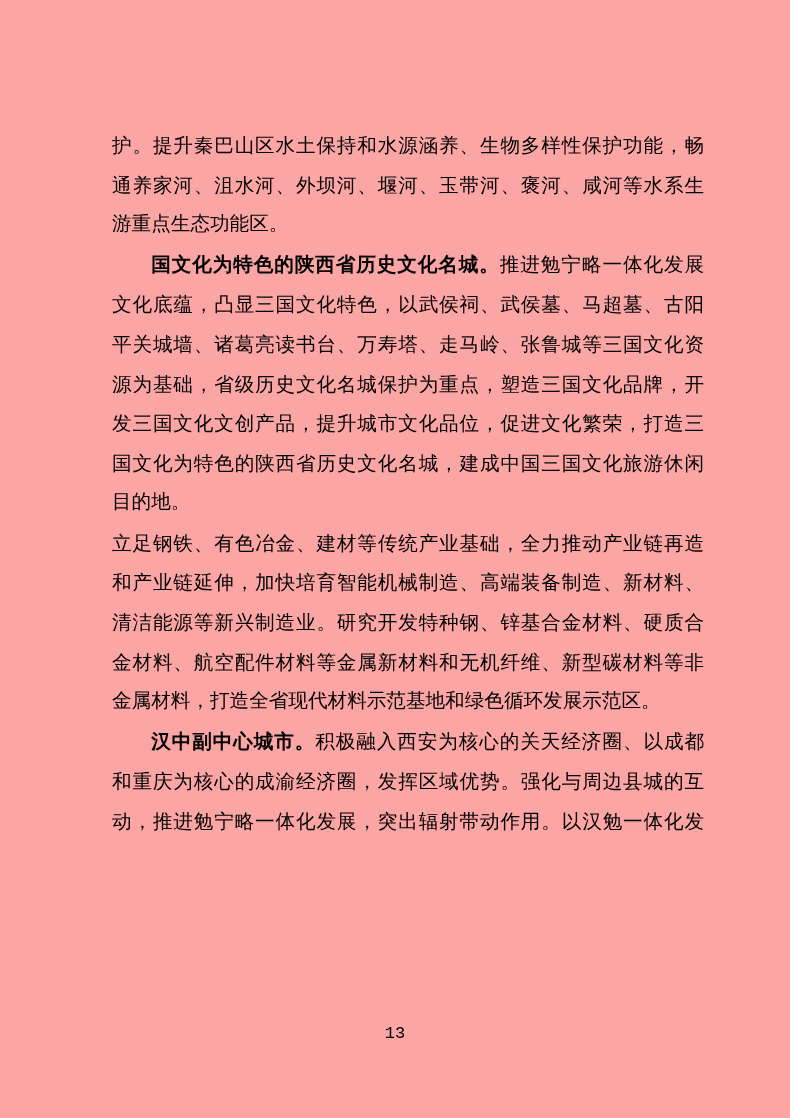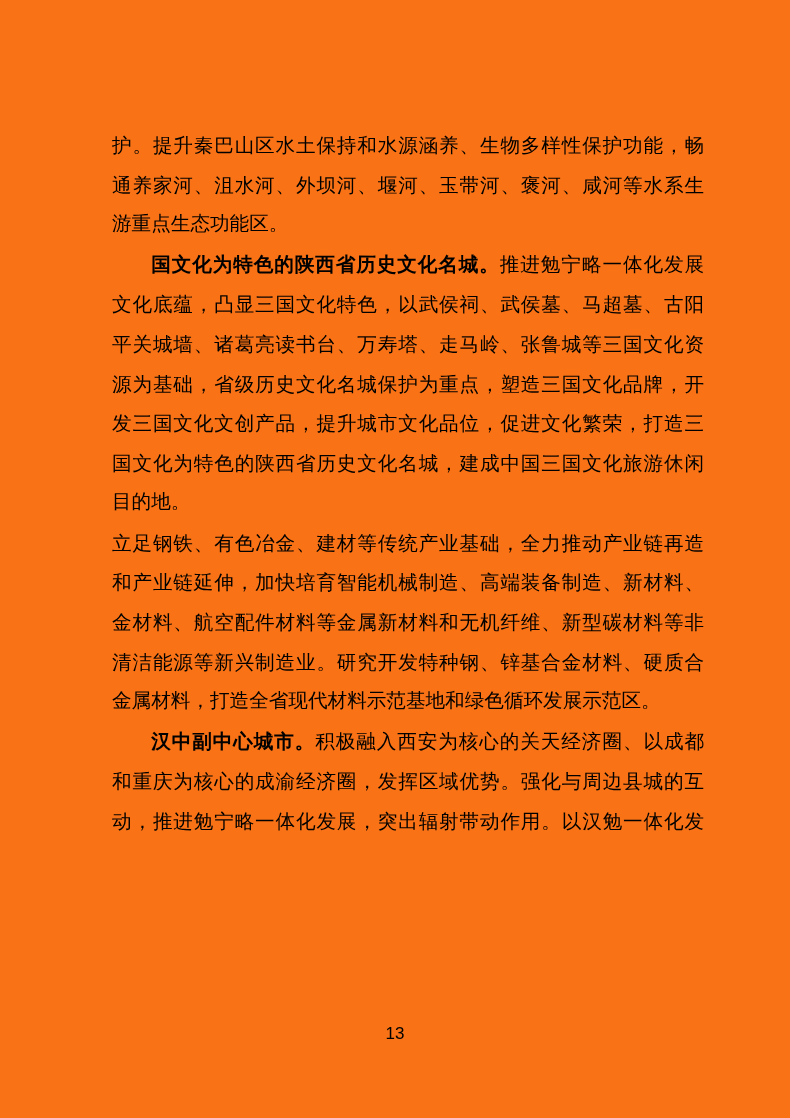--- a/index.html
+++ b/index.html
@@ -1,21 +1,21 @@
 <!DOCTYPE html>
 <html><head>
 <meta charset="utf-8">
 <style>
   * { margin: 0; padding: 0; box-sizing: border-box; }
   html, body { background: #ffffff; }
   .doc-page {
     position: relative;
     width: 790px;
     height: 1118px;
-    background: #f97316;
+    background: #fca5a5;
     overflow: hidden;
     color: #000000;
     font-family: "Liberation Serif", "DejaVu Serif", serif;
   }
   .text-block {
     position: absolute;
     left: 112px;
     top: 126px;
     width: 592px;
   }
@@ -38,21 +38,21 @@
     font-weight: 700;
   }
   .page-number {
     position: absolute;
     top: 1022px;
     left: 0;
     width: 100%;
     text-align: center;
     font-size: 17px;
     line-height: 24px;
-    font-family: Liberation Sans, sans-serif;
+    font-family: Liberation Mono, monospace;
     color: #000000;
   }
 </style>
 </head>
 <body>
 
 <div class="doc-page">
   <div class="text-block">
       <div class="para">
         <div class="line"><span>护。提升秦巴山区水土保持和水源涵养、生物多样性保护功能，畅</span></div>
@@ -64,22 +64,22 @@
         <div class="line"><span>文化底蕴，凸显三国文化特色，以武侯祠、武侯墓、马超墓、古阳</span></div>
         <div class="line"><span>平关城墙、诸葛亮读书台、万寿塔、走马岭、张鲁城等三国文化资</span></div>
         <div class="line"><span>源为基础，省级历史文化名城保护为重点，塑造三国文化品牌，开</span></div>
         <div class="line"><span>发三国文化文创产品，提升城市文化品位，促进文化繁荣，打造三</span></div>
         <div class="line"><span>国文化为特色的陕西省历史文化名城，建成中国三国文化旅游休闲</span></div>
         <div class="line last"><span>目的地。</span></div>
       </div>
       <div class="para">
         <div class="line"><span>立足钢铁、有色冶金、建材等传统产业基础，全力推动产业链再造</span></div>
         <div class="line"><span>和产业链延伸，加快培育智能机械制造、高端装备制造、新材料、</span></div>
+        <div class="line"><span>清洁能源等新兴制造业。研究开发特种钢、锌基合金材料、硬质合</span></div>
         <div class="line"><span>金材料、航空配件材料等金属新材料和无机纤维、新型碳材料等非</span></div>
-        <div class="line"><span>清洁能源等新兴制造业。研究开发特种钢、锌基合金材料、硬质合</span></div>
         <div class="line last"><span>金属材料，打造全省现代材料示范基地和绿色循环发展示范区。</span></div>
       </div>
       <div class="para">
         <div class="line indented"><span class="bold-lead">汉中副中心城市。</span><span>积极融入西安为核心的关天经济圈、以成都</span></div>
         <div class="line"><span>和重庆为核心的成渝经济圈，发挥区域优势。强化与周边县城的互</span></div>
         <div class="line"><span>动，推进勉宁略一体化发展，突出辐射带动作用。以汉勉一体化发</span></div>
       </div>
     </div>
   <div class="page-number">13</div>
 </div>

